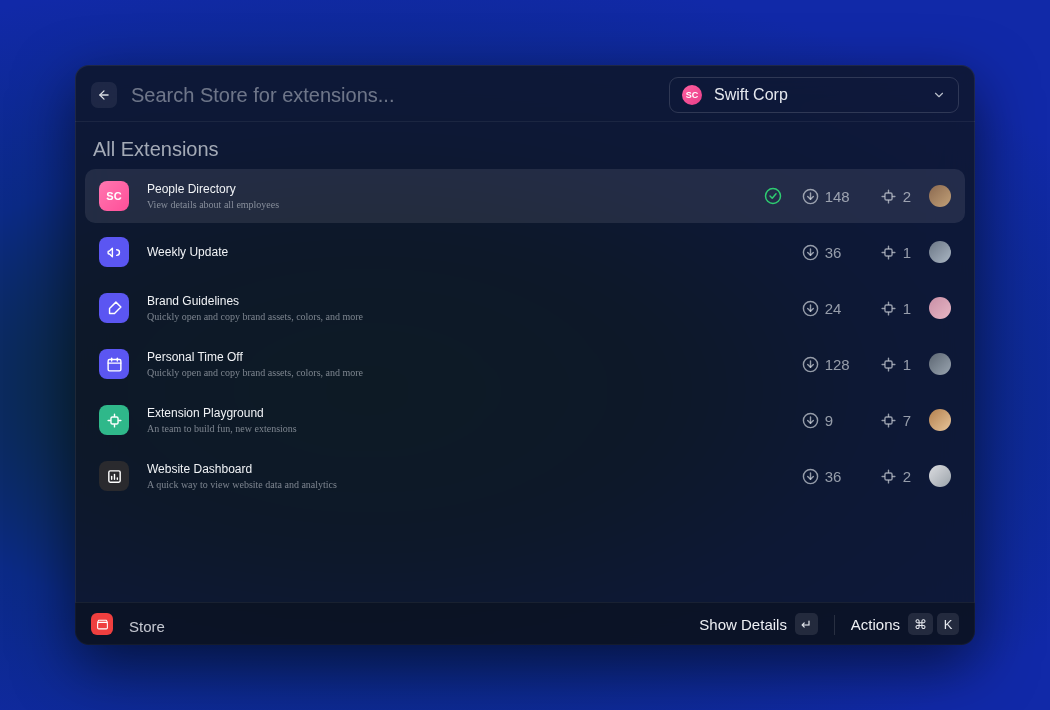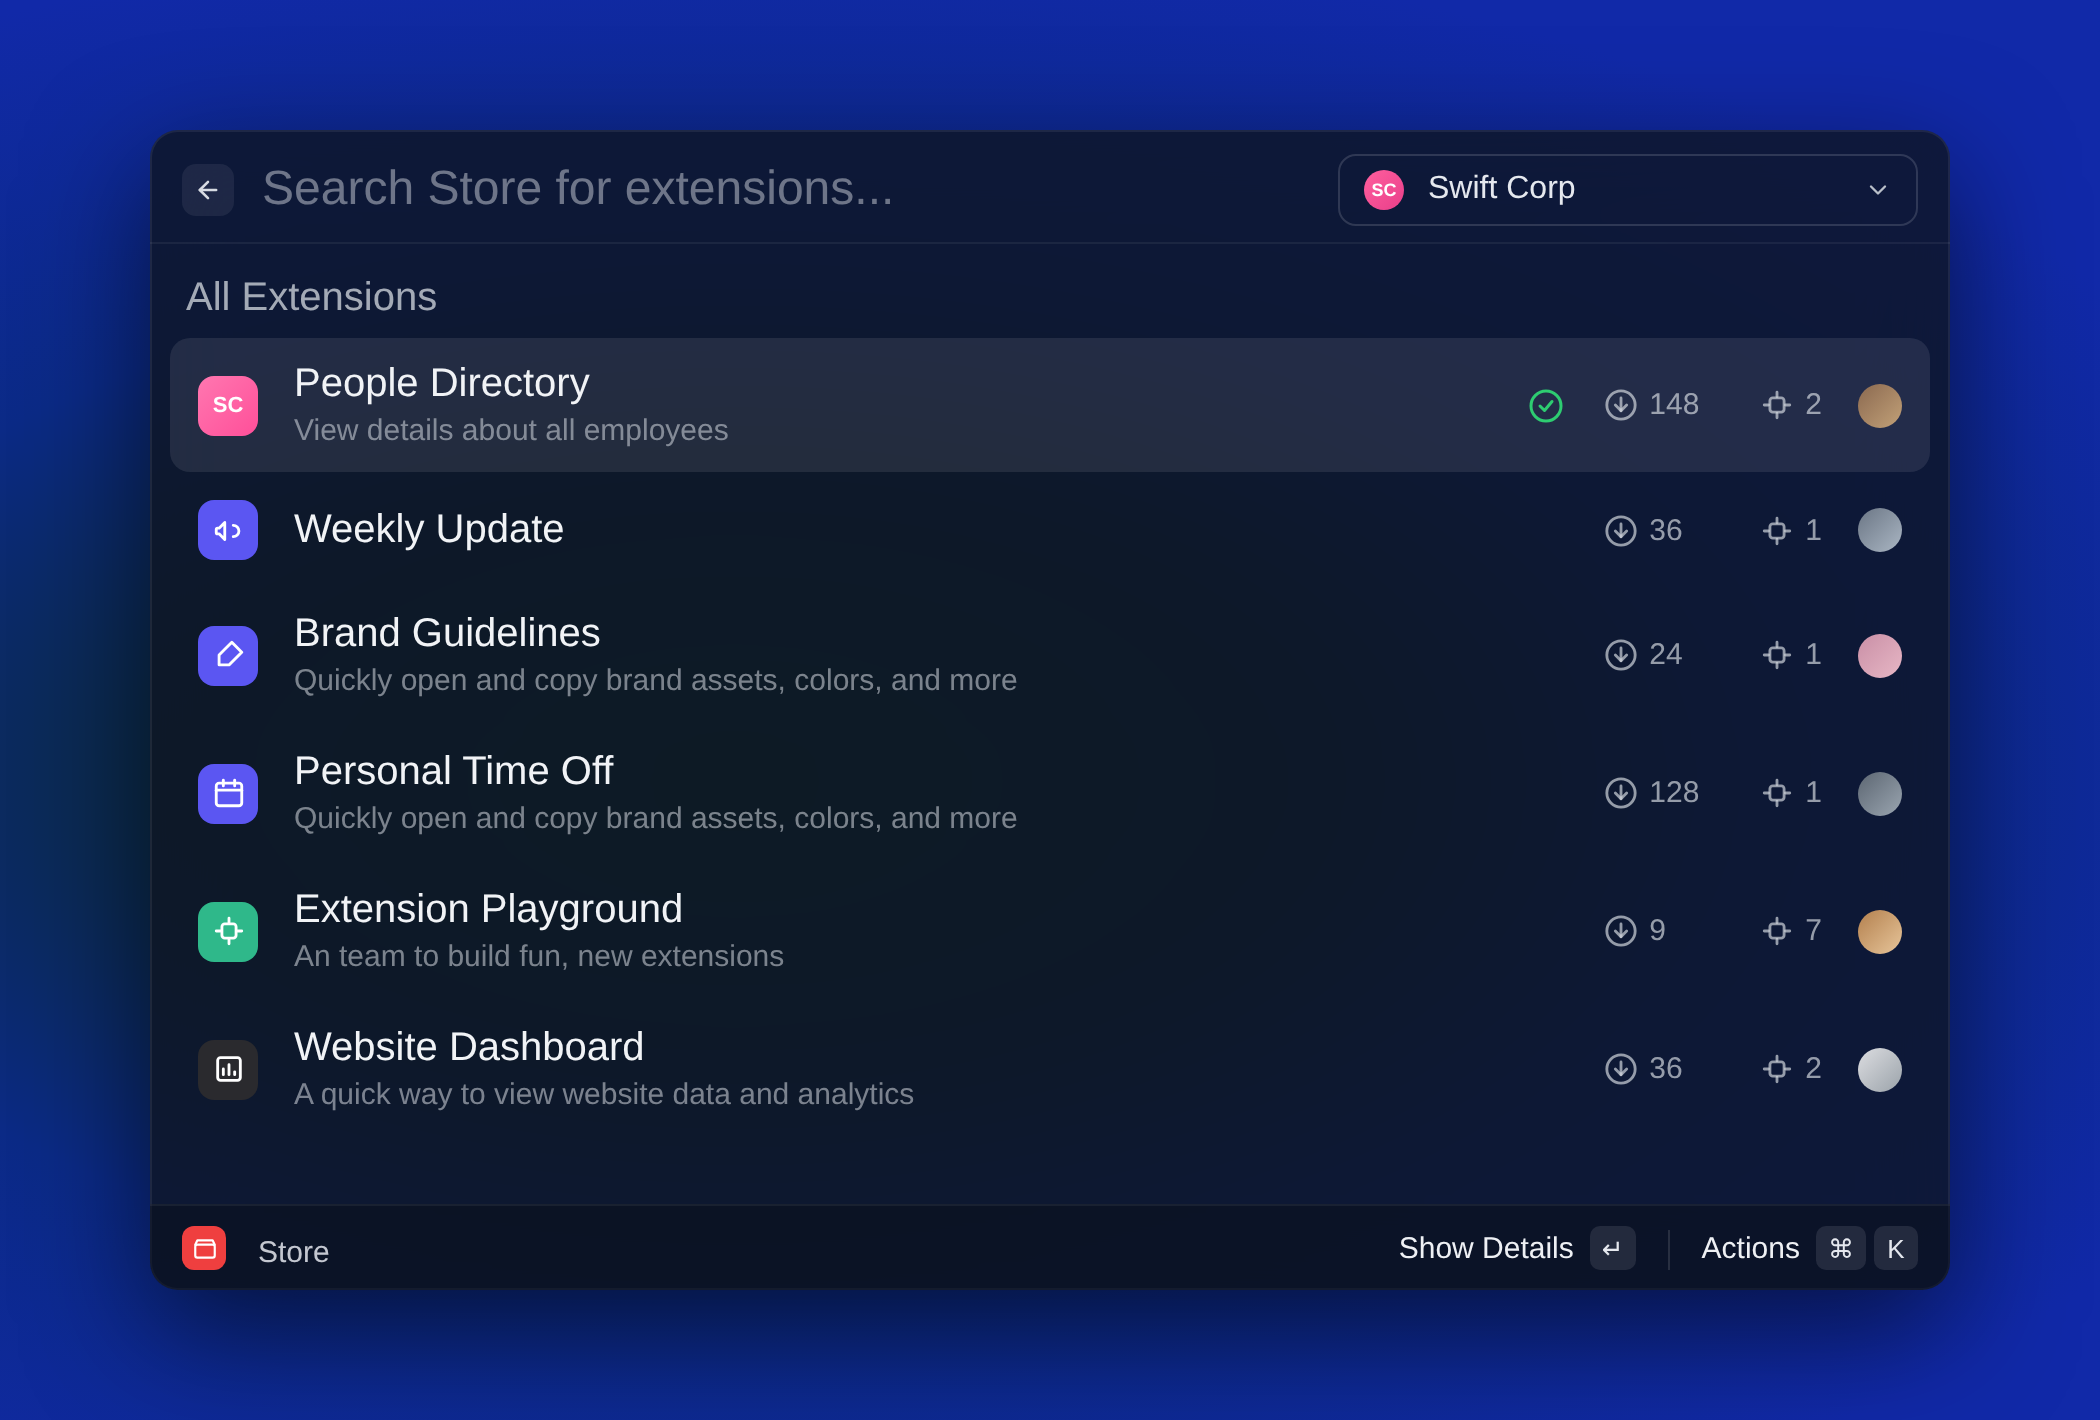--- a/index.html
+++ b/index.html
@@ -38,21 +38,21 @@
     background: rgba(255,255,255,0.07);
     display: flex; align-items: center; justify-content: center;
     cursor: pointer;
   }
   .search {
     flex: 1;
     background: transparent;
     border: none;
     outline: none;
     color: #e5e8ee;
-    font-size: 24px;
+    font-size: 20px;
     caret-color: #fff;
   }
   .search::placeholder { color: rgba(229,232,238,0.45); }
   .org-picker {
     display: flex;
     align-items: center;
     gap: 12px;
     padding: 7px 12px;
     border: 1px solid rgba(255,255,255,0.14);
     border-radius: 9px;
@@ -100,22 +100,22 @@
     border-radius: 8px;
     display: flex; align-items: center; justify-content: center;
     flex-shrink: 0;
   }
   .icon-sc { background: linear-gradient(135deg, #ff77b0, #ff4f99); color:#fff; font-size:11px; font-weight:600;}
   .icon-indigo { background: #5b56f2; }
   .icon-green { background: #2fb88a; }
   .icon-dark { background: #2a2a2e; }
 
   .row-main { flex: 1; min-width: 0; }
-  .row-title { font-size: 20px; color: #f1f3f6; }
-  .row-sub { font-size: 15px; color: rgba(215,219,226,0.55); margin-top: 3px; white-space: nowrap; overflow: hidden; text-overflow: ellipsis;}
+  .row-title { font-size: 12px; color: #f1f3f6; }
+  .row-sub { font-size: 10px; color: rgba(215,219,226,0.55); margin-top: 3px; white-space: nowrap; overflow: hidden; text-overflow: ellipsis; font-family: Liberation Serif, serif;}
 
   .row-meta {
     display: flex;
     align-items: flex-start;
     gap: 6px;
     color: rgba(215,219,226,0.68);
     font-size: 15px;
     min-width: 50px;
   }
   .meta-dl { min-width: 60px; justify-content: flex-start; }

